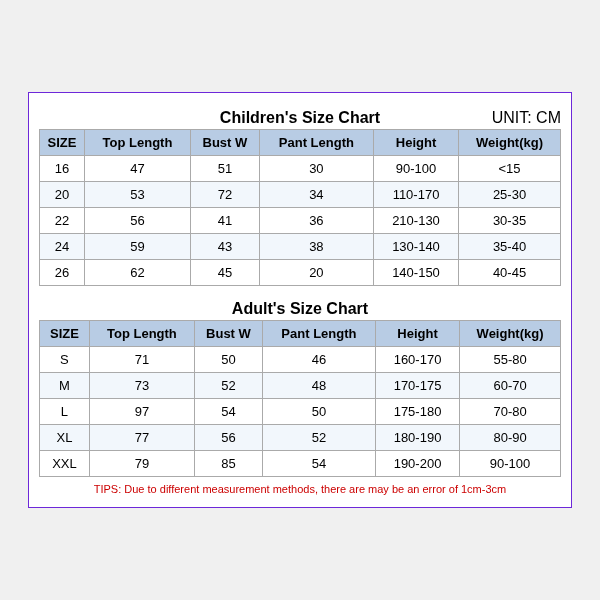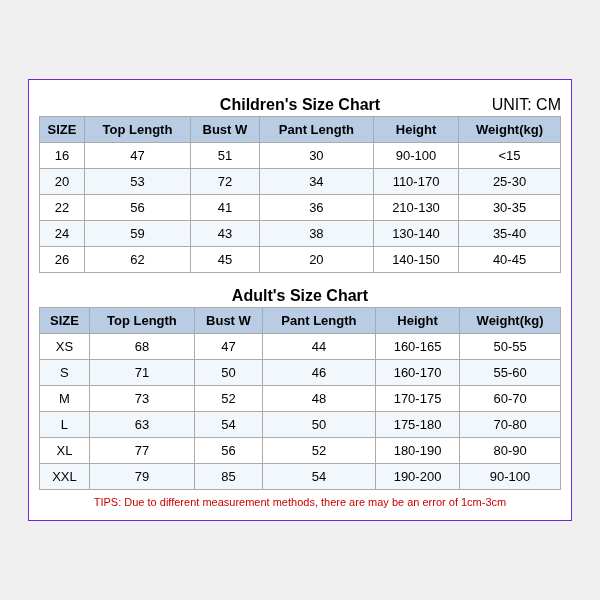--- a/index.html
+++ b/index.html
@@ -149,47 +149,39 @@
       <tr>
         <th>SIZE</th>
         <th>Top Length</th>
         <th>Bust W</th>
         <th>Pant Length</th>
         <th>Height</th>
         <th>Weight(kg)</th>
       </tr>
     </thead>
     <tbody id="adults-tbody">
-    <tr>
-          <td>XS</td>
-          <td>68</td>
-          <td>47</td>
-          <td>44</td>
-          <td>160-165</td>
-          <td>50-55</td>
-        </tr>
         <tr>
           <td>S</td>
           <td>71</td>
           <td>50</td>
           <td>46</td>
           <td>160-170</td>
-          <td>55-60</td>
+          <td>55-80</td>
         </tr>
         <tr>
           <td>M</td>
           <td>73</td>
           <td>52</td>
           <td>48</td>
           <td>170-175</td>
           <td>60-70</td>
         </tr>
         <tr>
           <td>L</td>
-          <td>63</td>
+          <td>97</td>
           <td>54</td>
           <td>50</td>
           <td>175-180</td>
           <td>70-80</td>
         </tr>
         <tr>
           <td>XL</td>
           <td>77</td>
           <td>56</td>
           <td>52</td>

